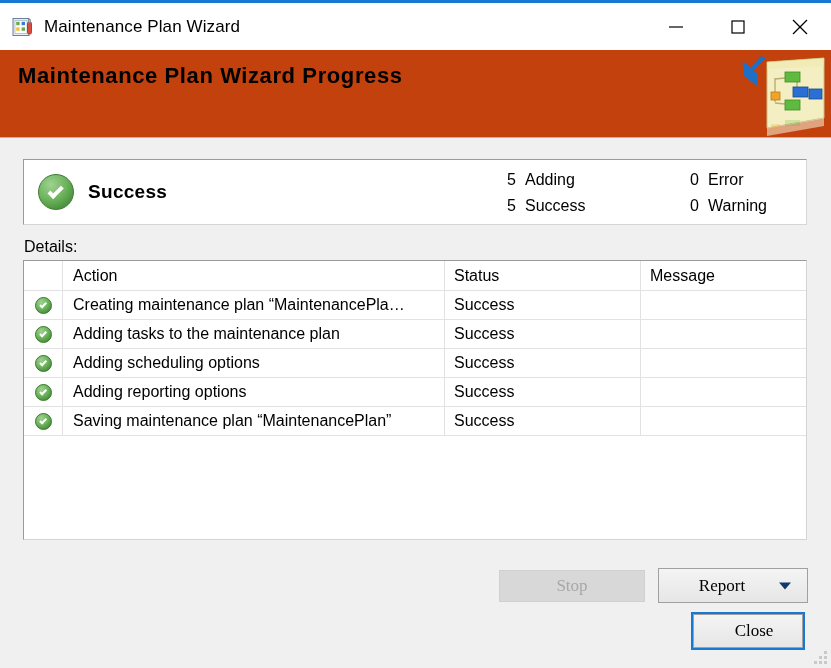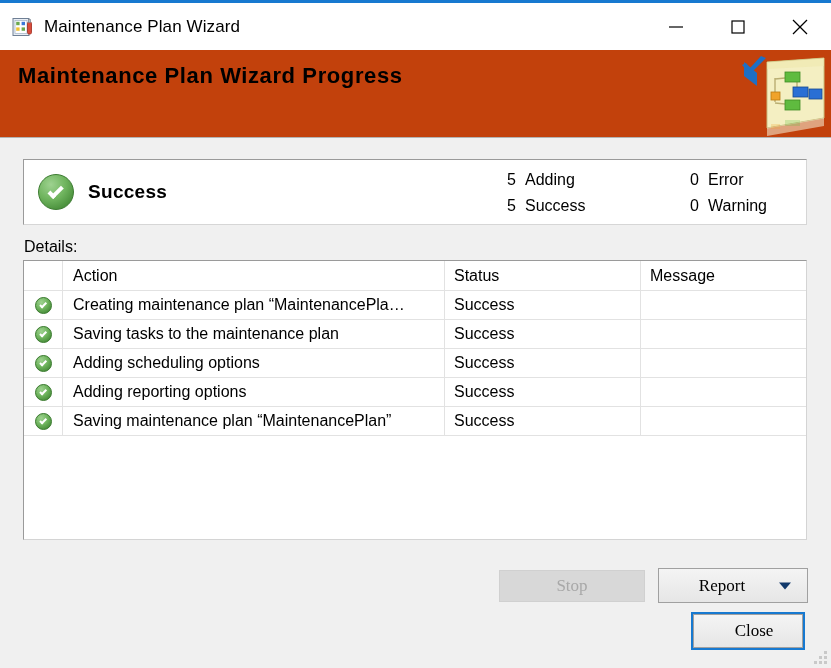--- a/index.html
+++ b/index.html
@@ -426,21 +426,21 @@
             <td class="c-action">Creating maintenance plan “MaintenancePla…</td>
             <td class="c-status">Success</td>
             <td class="c-message"></td>
           </tr>
           <tr>
             <td class="c-icon">
               <span class="cell-icon-wrap">
                   <span class="badge sm"></span>
                 </span>
             </td>
-            <td class="c-action">Saving tasks to the maintenance plan</td>
+            <td class="c-action">Adding tasks to the maintenance plan</td>
             <td class="c-status">Success</td>
             <td class="c-message"></td>
           </tr>
           <tr>
             <td class="c-icon">
               <span class="cell-icon-wrap">
                   <span class="badge sm"></span>
                 </span>
             </td>
             <td class="c-action">Adding scheduling options</td>

